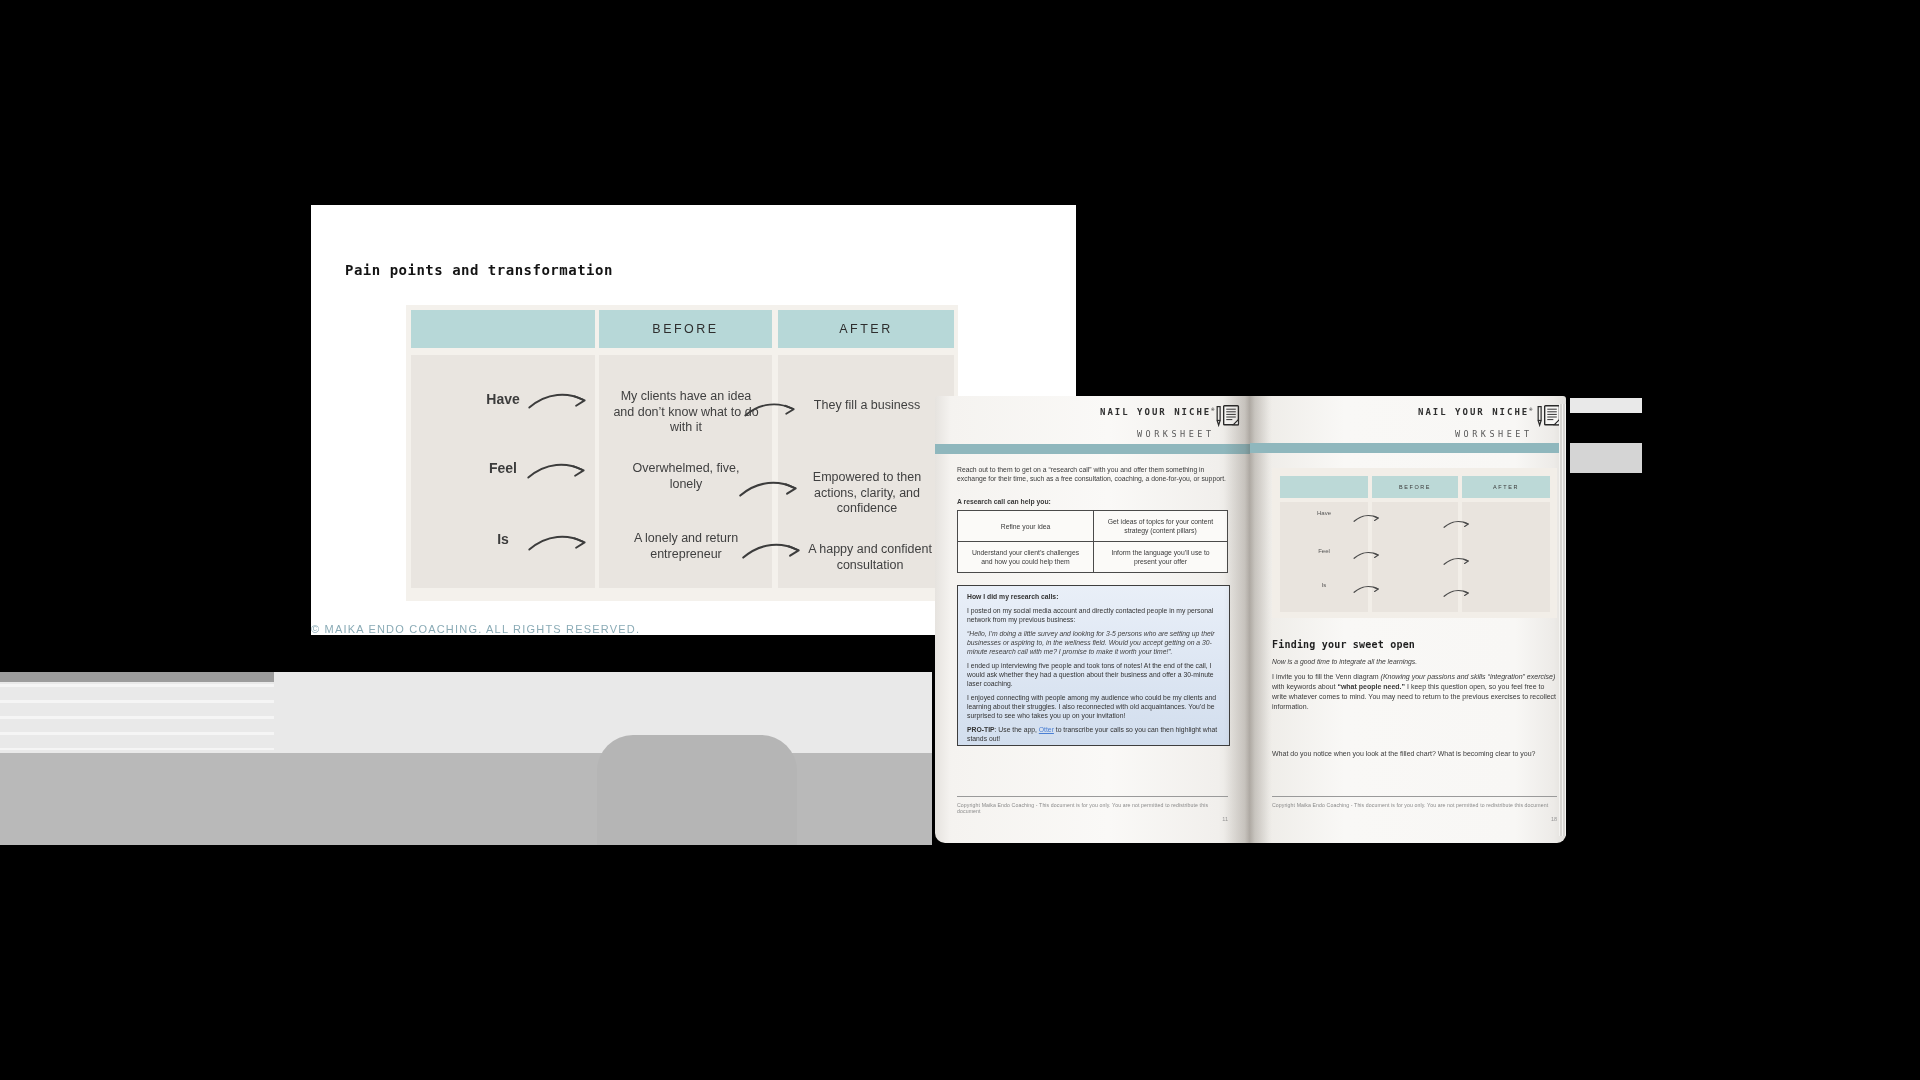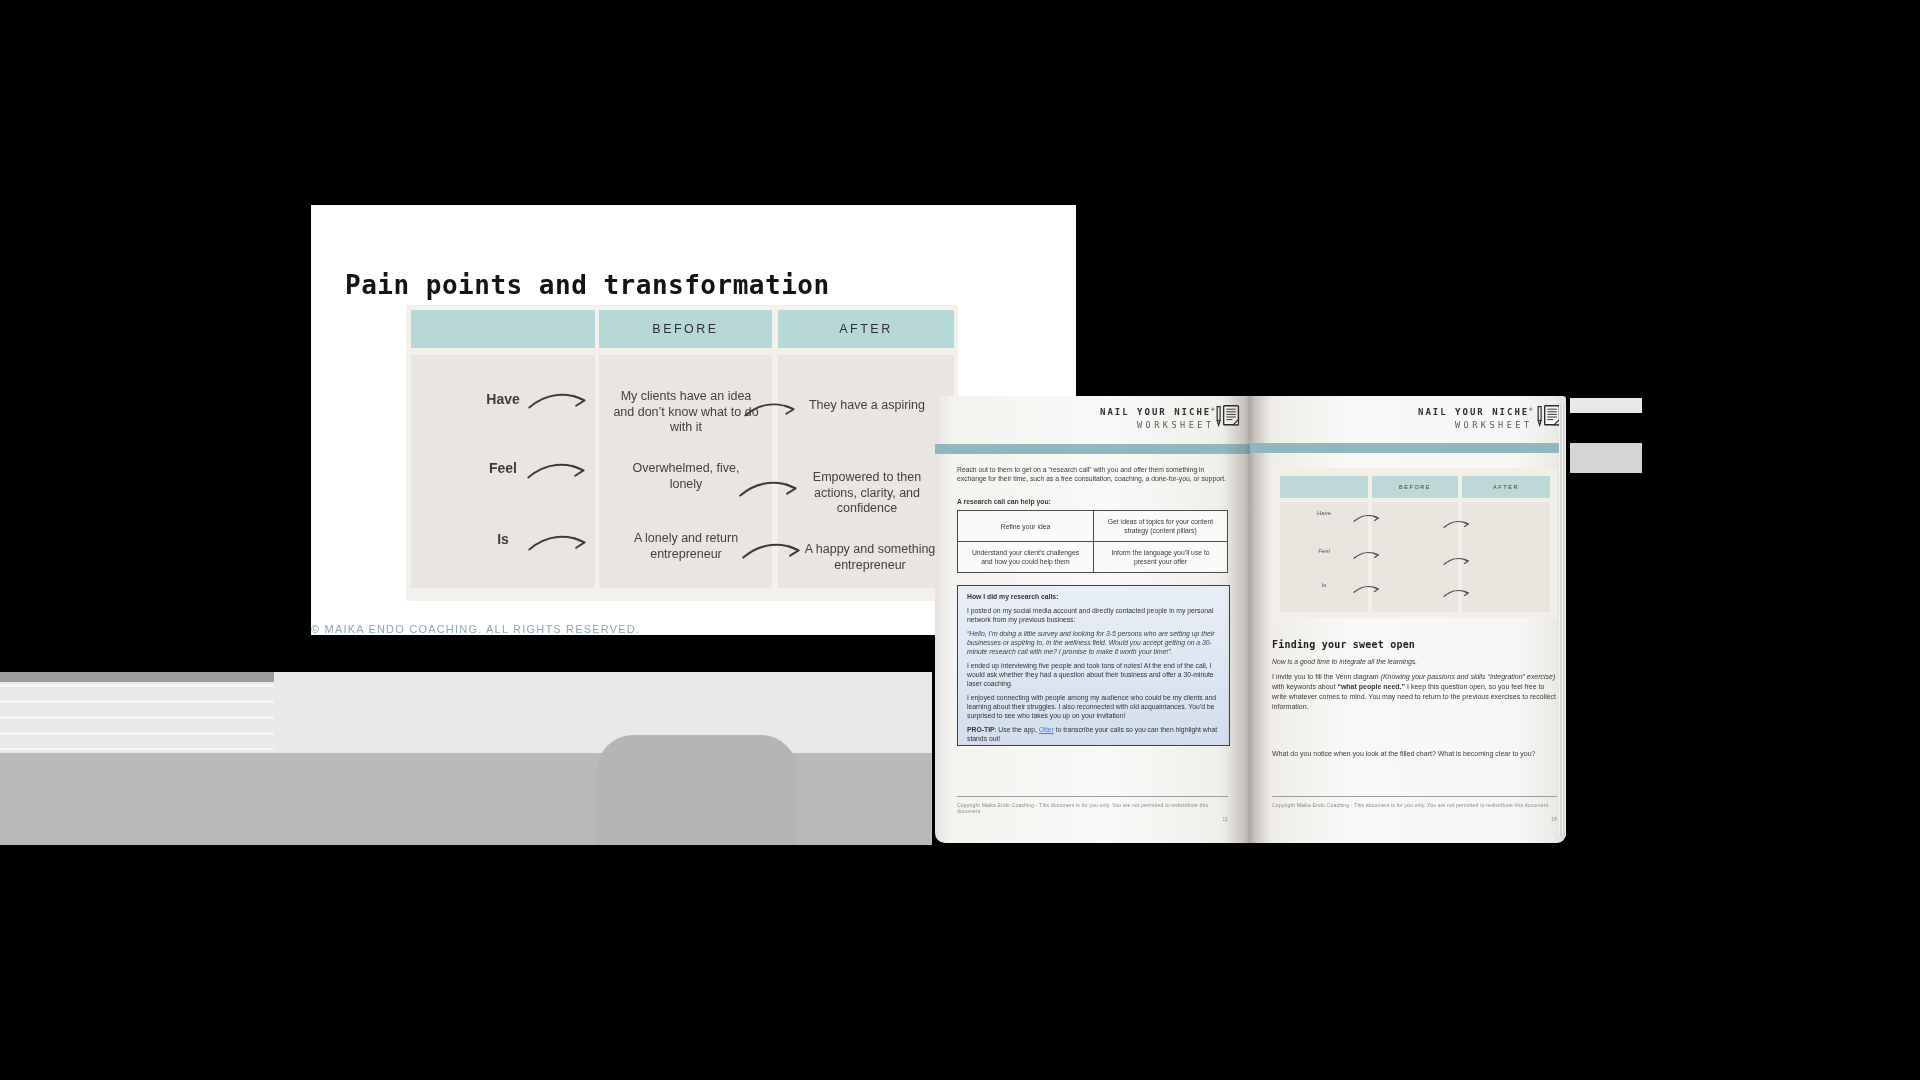--- a/index.html
+++ b/index.html
@@ -12,21 +12,21 @@
   .art-dark-strip{left:0;top:672px;width:274px;height:10px;background:#9c9c9c;}
   .art-stripes{left:0;top:684px;width:274px;height:66px;
     background:repeating-linear-gradient(180deg,rgba(255,255,255,.55) 0 3px,rgba(0,0,0,0) 3px 16px);}
   .art-mid{left:0;top:753px;width:932px;height:92px;background:#b9b9b9;}
   .art-blob{left:597px;top:735px;width:200px;height:110px;background:#b5b5b5;border-radius:36px 36px 0 0;}
   .art-r1{left:1570px;top:398px;width:72px;height:15px;background:#e9e9e9;}
   .art-r2{left:1570px;top:443px;width:72px;height:30px;background:#d5d5d5;}
 
   
   .slide{left:311px;top:205px;width:765px;height:430px;background:#ffffff;z-index:1;}
-  .slide-title{left:34px;top:48px;font-family:"DejaVu Sans Mono",monospace;font-size:26px;
+  .slide-title{left:34px;top:48px;font-family:"DejaVu Sans Mono",monospace;font-size:14px;
     font-weight:bold;letter-spacing:.5px;color:#141414;}
   .tframe{left:95px;top:100px;width:552px;height:296px;background:#f4f1ec;}
   .hcell{height:38px;top:105px;background:#b7d8d8;display:flex;align-items:center;justify-content:center;
     font-size:12.5px;letter-spacing:2.5px;color:#2e2e2e;}
   .hc1{left:100px;width:184px;}
   .hc2{left:288px;width:173px;}
   .hc3{left:467px;width:176px;}
   .bcell{top:150px;height:233px;background:#e9e5e0;}
   .bc1{left:100px;width:184px;}
   .bc2{left:288px;width:173px;}
@@ -42,21 +42,21 @@
   .page-left{left:935px;top:396px;width:315px;height:447px;border-radius:3px 0 0 10px;
     background:linear-gradient(90deg,#e6e3df 0%,#f5f3f0 5%,#faf9f7 55%,#f1efec 90%,#dedbd6 100%);}
   .page-right{left:1250px;top:396px;width:316px;height:447px;border-radius:0 3px 9px 0;
     background:linear-gradient(90deg,#d9d6d1 0%,#efede9 6%,#f9f8f6 30%,#f8f7f5 84%,#edebe8 96%,#e1dfdb 100%);}
   .band{left:0;width:100%;height:10px;background:#8fb7bd;}
   .brand-block{width:130px;}
   .brand-line1{font-family:"DejaVu Sans Mono",monospace;font-size:9px;font-weight:bold;
     letter-spacing:2px;color:#2f2f2f;white-space:nowrap;}
   .brand-line1 sup{font-size:5px;letter-spacing:0;}
   .brand-line2{font-family:"DejaVu Sans Mono",monospace;font-size:8.5px;letter-spacing:3.5px;
-    color:#5a5a5a;margin-top:3px;white-space:nowrap;padding-left:37px;}
+    color:#5a5a5a;margin-top:12px;white-space:nowrap;padding-left:37px;}
   .bodytxt{font-size:6.8px;line-height:9.4px;color:#3a3a3a;}
   .btable{left:22px;top:114px;width:269px;border:1px solid #4a4a4a;display:grid;
     grid-template-columns:135px 1fr;background:#fbfaf8;}
   .btable .cell{border-left:1px solid #4a4a4a;border-top:1px solid #4a4a4a;
     display:flex;align-items:center;justify-content:center;text-align:center;
     font-size:6.8px;line-height:9px;color:#3a3a3a;padding:5px 10px;min-height:20px;}
   .btable .cell.c0,.btable .cell.c1{border-top:none;}
   .btable .cell.c0,.btable .cell.c2{border-left:none;}
   .callout{left:22px;top:189px;width:253px;height:147px;border:1px solid #3e3e3e;
     background:linear-gradient(180deg,#e9eff8 0%,#d2deee 100%);padding:6px 9px;}
@@ -118,21 +118,21 @@
     <div class="abs rlabel" style="top:186px">Have</div>
     <svg class="arrow" style="left:213px;top:182px" width="74" height="24" viewBox="0 0 40 14">
         <path d="M1.5,12 C12,3 24,3 33,7.5" fill="none" stroke="#3c3c3c" stroke-width="1.1" stroke-linecap="round"></path>
         <path d="M33.8,7.8 L28,5.4 M33.8,7.8 L28.8,10.9" fill="none" stroke="#3c3c3c" stroke-width="1.1" stroke-linecap="round"></path>
       </svg>
     <div class="abs cellTxt" style="left:300px;top:184px;width:150px">My clients have an idea and don’t know what to do with it</div>
     <svg class="arrow" style="left:432px;top:192px" width="60" height="22" viewBox="0 0 40 14">
         <path d="M1.5,12 C12,3 24,3 33,7.5" fill="none" stroke="#3c3c3c" stroke-width="1.2" stroke-linecap="round"></path>
         <path d="M33.8,7.8 L28,5.4 M33.8,7.8 L28.8,10.9" fill="none" stroke="#3c3c3c" stroke-width="1.2" stroke-linecap="round"></path>
       </svg>
-    <div class="abs cellTxt" style="left:470px;top:193px;width:172px">They have a aspiring</div>
+    <div class="abs cellTxt" style="left:470px;top:193px;width:172px">They fill a business</div>
 
     <div class="abs rlabel" style="top:255px">Feel</div>
     <svg class="arrow" style="left:212px;top:252px" width="74" height="24" viewBox="0 0 40 14">
         <path d="M1.5,12 C12,3 24,3 33,7.5" fill="none" stroke="#3c3c3c" stroke-width="1.1" stroke-linecap="round"></path>
         <path d="M33.8,7.8 L28,5.4 M33.8,7.8 L28.8,10.9" fill="none" stroke="#3c3c3c" stroke-width="1.1" stroke-linecap="round"></path>
       </svg>
     <div class="abs cellTxt" style="left:315px;top:256px;width:120px">Overwhelmed, five, lonely</div>
     <svg class="arrow" style="left:425px;top:270px" width="72" height="24" viewBox="0 0 40 14">
         <path d="M1.5,12 C12,3 24,3 33,7.5" fill="none" stroke="#3c3c3c" stroke-width="1.2" stroke-linecap="round"></path>
         <path d="M33.8,7.8 L28,5.4 M33.8,7.8 L28.8,10.9" fill="none" stroke="#3c3c3c" stroke-width="1.2" stroke-linecap="round"></path>
@@ -142,21 +142,21 @@
     <div class="abs rlabel" style="top:326px">Is</div>
     <svg class="arrow" style="left:213px;top:324px" width="74" height="24" viewBox="0 0 40 14">
         <path d="M1.5,12 C12,3 24,3 33,7.5" fill="none" stroke="#3c3c3c" stroke-width="1.1" stroke-linecap="round"></path>
         <path d="M33.8,7.8 L28,5.4 M33.8,7.8 L28.8,10.9" fill="none" stroke="#3c3c3c" stroke-width="1.1" stroke-linecap="round"></path>
       </svg>
     <div class="abs cellTxt" style="left:315px;top:326px;width:120px">A lonely and return entrepreneur</div>
     <svg class="arrow" style="left:428px;top:332px" width="72" height="24" viewBox="0 0 40 14">
         <path d="M1.5,12 C12,3 24,3 33,7.5" fill="none" stroke="#3c3c3c" stroke-width="1.2" stroke-linecap="round"></path>
         <path d="M33.8,7.8 L28,5.4 M33.8,7.8 L28.8,10.9" fill="none" stroke="#3c3c3c" stroke-width="1.2" stroke-linecap="round"></path>
       </svg>
-    <div class="abs cellTxt" style="left:475px;top:337px;width:168px">A happy and something entrepreneur</div>
+    <div class="abs cellTxt" style="left:475px;top:337px;width:168px">A happy and confident consultation</div>
 
     <div class="abs slide-copy">© MAIKA ENDO COACHING. ALL RIGHTS RESERVED.</div>
   </section>
 
   <section class="abs page page-left">
     <div class="abs brand-block" style="left:165px;top:10px">
       <div class="brand-line1"><span>NAIL YOUR NICHE</span><sup>®</sup></div>
       <div class="brand-line2">WORKSHEET</div>
     </div>
     <svg class="abs" style="left:280px;top:7px" width="26" height="28" viewBox="0 0 30 30">

